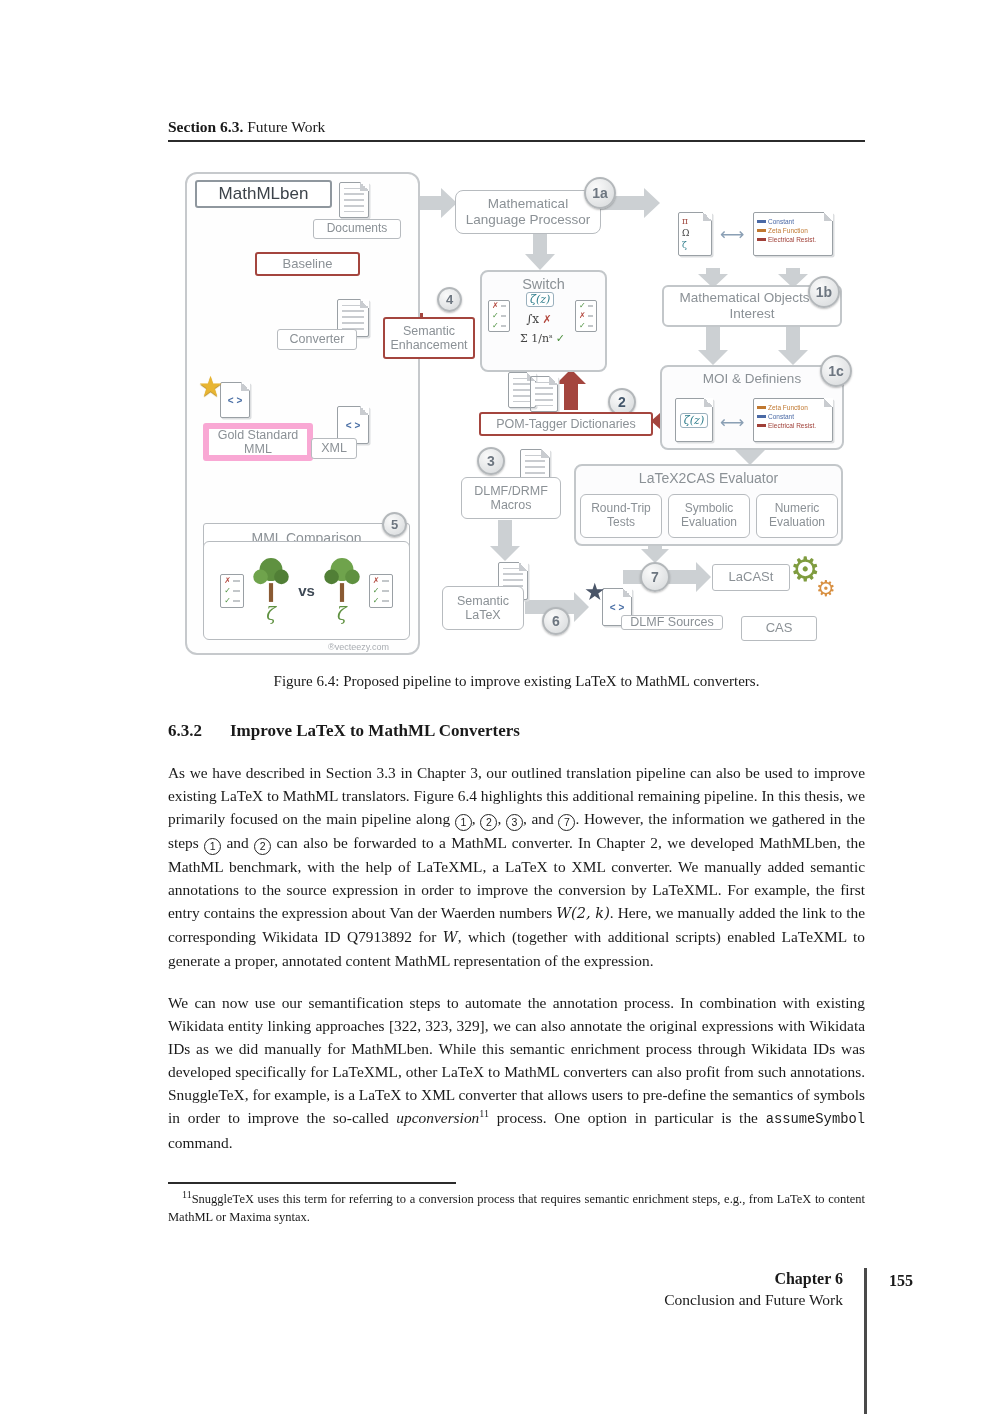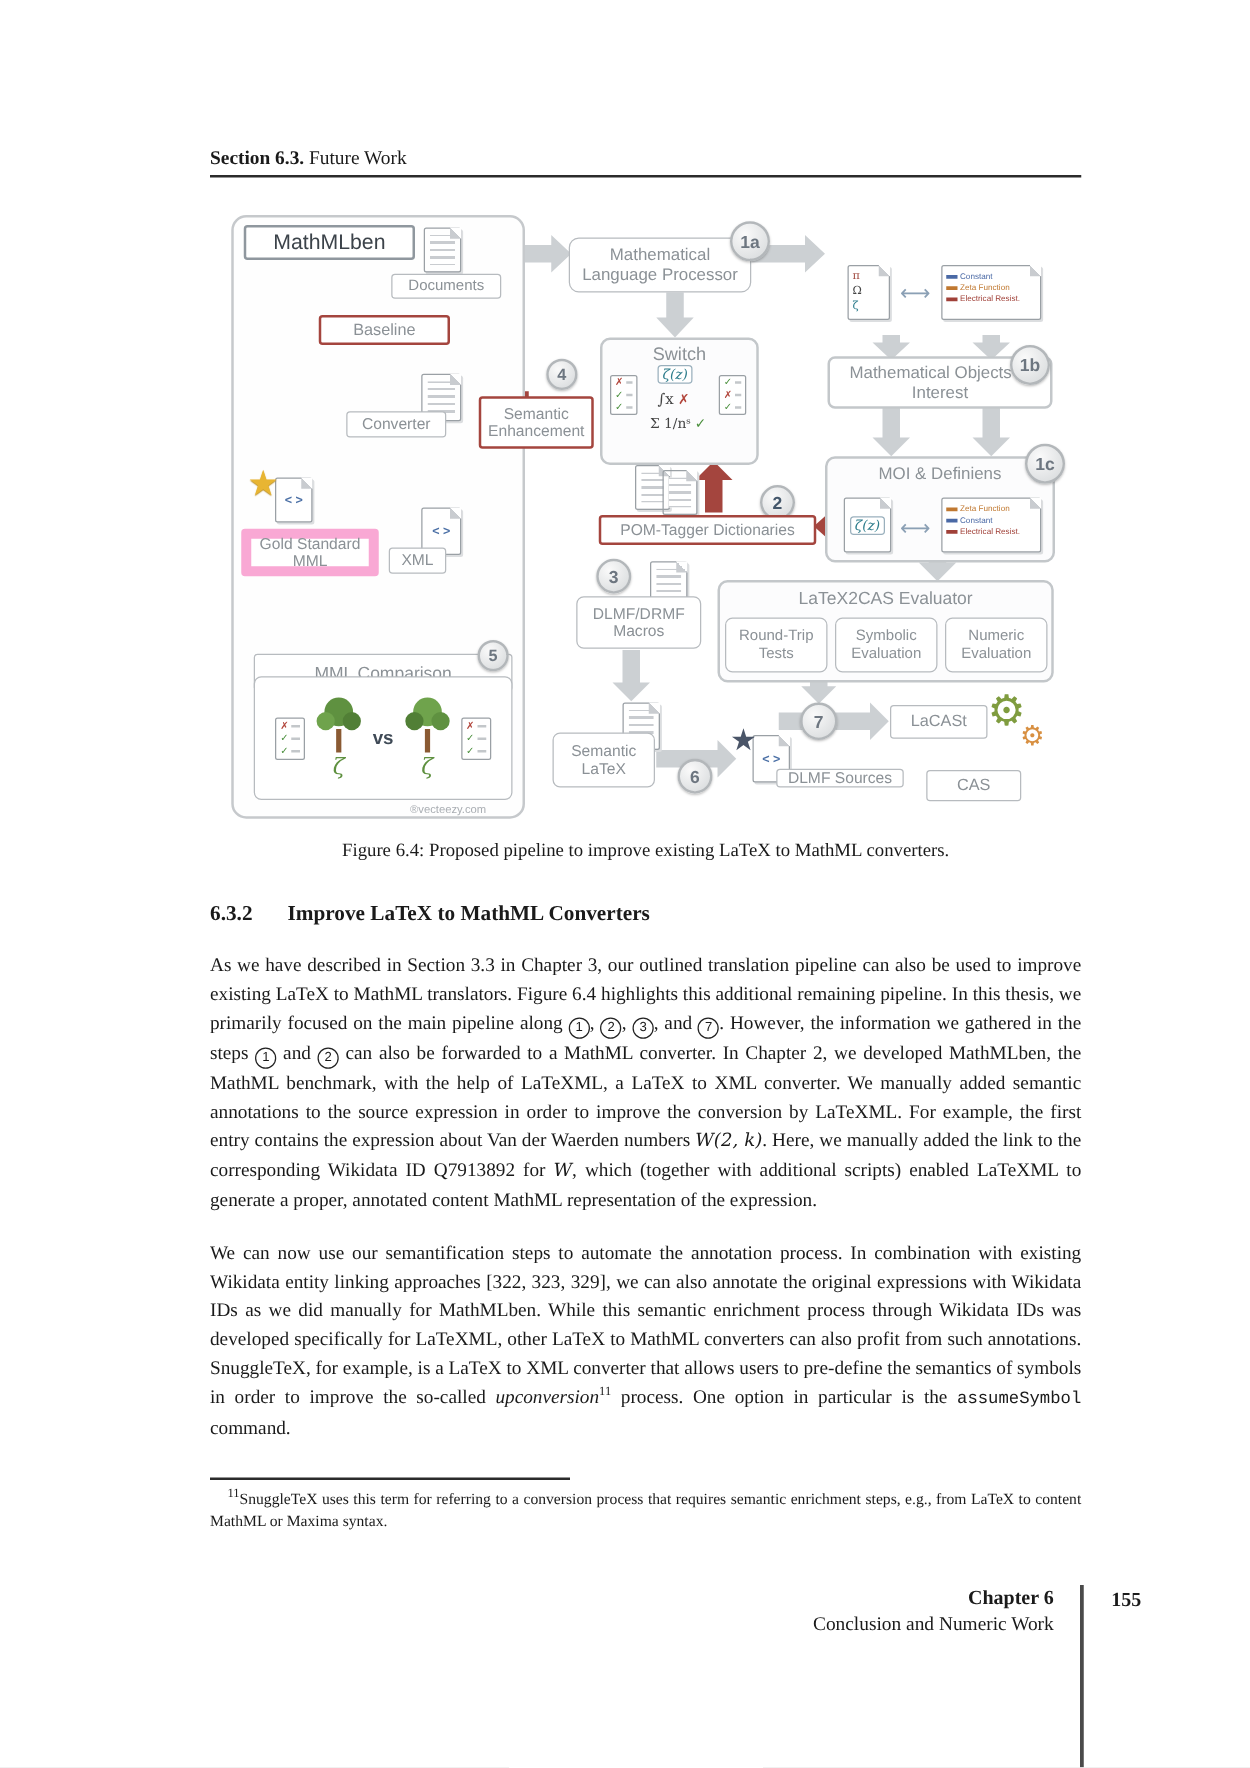--- a/index.html
+++ b/index.html
@@ -12,21 +12,21 @@
   .hrule{position:absolute;left:168px;top:140px;width:697px;height:2px;background:#2b2b2b;}
 
   
   .figure{position:absolute;left:168px;top:170px;width:697px;height:492px;
           font-family:"Liberation Sans",sans-serif;}
   .figure .arrows{position:absolute;left:0;top:0;pointer-events:none;}
   .fbox{position:absolute;border:1.5px solid #b7bbbf;background:#fff;color:#8b9196;
         display:flex;align-items:center;justify-content:center;text-align:center;
         border-radius:3px;line-height:1.15;box-sizing:border-box;}
   .b-red{border:2px solid #a4453e;}
-  .b-gold{border:8px solid #f9a8d4;}
+  .b-gold{border:6px solid #f9a8d4;margin-left:10px;}
   .panel{position:absolute;border:2px solid #c6c9cc;border-radius:12px;background:#fefefe;box-sizing:border-box;}
   .group{position:absolute;border:2px solid #c3c7ca;border-radius:8px;background:#fcfcfd;box-sizing:border-box;}
   .gtitle{font-size:13.5px;color:#8b9196;text-align:center;margin-top:4px;}
   .fbadge{position:absolute;border-radius:50%;
           background:radial-gradient(circle at 35% 30%,#fafafa,#d5d8da);
           border:2px solid #b3b7ba;color:#6d7680;font-weight:bold;
           display:flex;align-items:center;justify-content:center;
           box-shadow:0 1px 2px rgba(0,0,0,.25);box-sizing:border-box;
           font-family:"Liberation Sans",sans-serif;}
   .doc{position:absolute;background:#fff;border:1.5px solid #9aa0a5;border-radius:2px;
@@ -288,18 +288,18 @@
     <p class="body"><span>We can now use our semantification steps to automate the annotation process. In combination with existing Wikidata entity linking approaches [322, 323, 329], we can also annotate the original expressions with Wikidata IDs as we did manually for MathMLben. While this semantic enrichment process through Wikidata IDs was developed specifically for LaTeXML, other LaTeX to MathML converters can also profit from such annotations. SnuggleTeX, for example, is a LaTeX to XML converter that allows users to pre-define the semantics of symbols in order to improve the so-called </span><span class="seg-i">upconversion</span><span class="seg-sup">11</span><span> process. One option in particular is the </span><span class="seg-code">assumeSymbol</span><span> command.</span></p>
   </div>
 
   <div class="footnote">
     <div class="fnrule"></div>
     <p><span class="seg-sup">11</span><span>SnuggleTeX uses this term for referring to a conversion process that requires semantic enrichment steps, e.g., from LaTeX to content MathML or Maxima syntax.</span></p>
   </div>
 
   <div class="footer">
     <div class="fchap">Chapter 6</div>
-    <div class="fsub">Conclusion and Numeric Work</div>
+    <div class="fsub">Conclusion and Future Work</div>
   </div>
   <div class="vbar"></div>
   <div class="pagenum">155</div>
 
 </div>
 
 </body></html>

